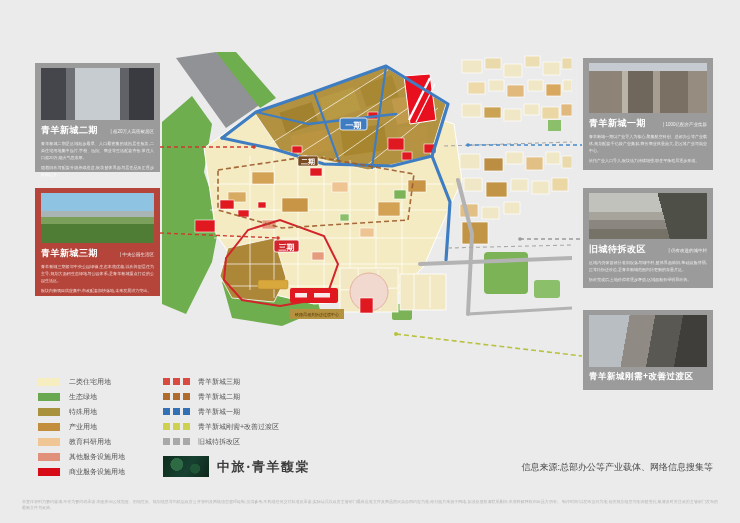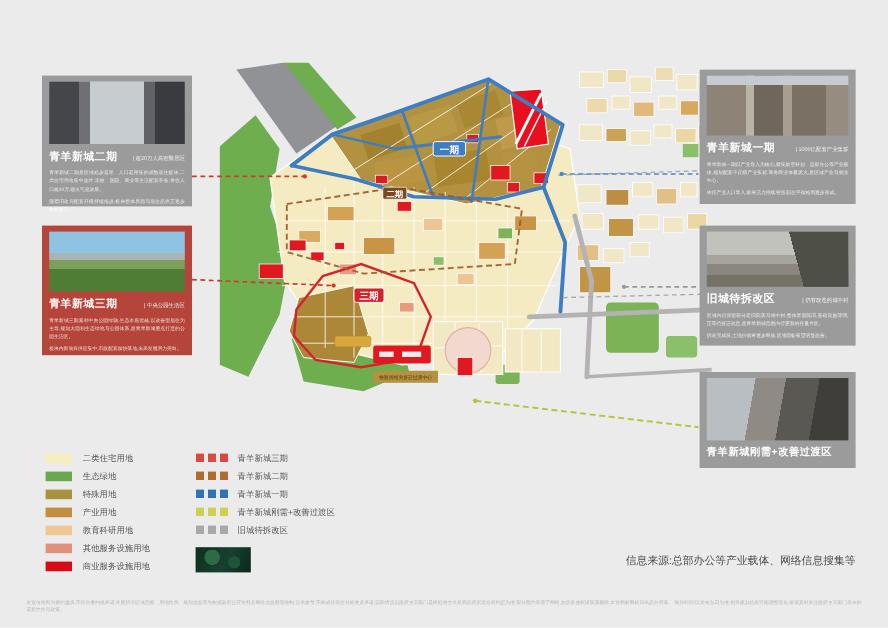--- a/index.html
+++ b/index.html
@@ -28,21 +28,21 @@
       linear-gradient(90deg,#8d8376 0 28%,#b9b3a8 28% 33%,#6f675c 33% 54%,#a79d90 54% 60%,#7a7164 60% 84%,#968c7f 84%);}
   #card-oldtown{left:583px;top:188px;width:130px;height:100px;}
   #card-oldtown .photo{height:46px;background:
       linear-gradient(75deg,rgba(0,0,0,0) 0 62%,#4e4f47 62% 100%),
       linear-gradient(180deg,#c2c2bd 0 42%,#a7a49c 42% 58%,#8b8780 58% 78%,#767268 78%);}
   #card-transition{left:583px;top:310px;width:130px;height:80px;}
   #card-transition .photo{height:52px;background:
       linear-gradient(100deg,#b9bec2 0 32%,#8f8b84 32% 52%,#5a5852 52% 74%,#3f3e3a 74%);}
   #card-transition .card-title{font-size:8.5px;}
   
-  .map{position:absolute;left:183px;top:52px;width:410px;height:276px;z-index:1;}
+  .map{position:absolute;left:162px;top:52px;width:410px;height:276px;z-index:1;}
   
   .connectors{position:absolute;left:0;top:0;z-index:2;pointer-events:none;}
   
   .legend{position:absolute;z-index:3;}
   #legend-landuse{left:38px;top:374px;}
   #legend-zones{left:163px;top:374px;}
   .lrow{display:flex;align-items:center;height:15px;}
   .swatch{width:22px;height:8px;margin-right:9px;flex:none;}
   .zswatch{width:27px;height:7px;margin-right:8px;flex:none;}
   .llabel{font-size:7px;color:#555;white-space:nowrap;}
@@ -342,20 +342,21 @@
       <span class="llabel">青羊新城刚需+改善过渡区</span>
       </div>
     <div class="lrow">
       <span class="zswatch" style="background: repeating-linear-gradient(90deg, rgb(168, 168, 168) 0px, rgb(168, 168, 168) 7px, rgba(0, 0, 0, 0) 7px, rgba(0, 0, 0, 0) 10px);"></span>
       <span class="llabel">旧城待拆改区</span>
       </div>
   </div>
 
   <div class="logo-row">
     <div class="logo-img"></div>
+    <div class="logo-text">中旅·青羊馥棠</div>
   </div>
 
   <div class="source">信息来源:总部办公等产业载体、网络信息搜集等</div>
 
   <div class="footer">
     <span>本宣传资料为要约邀请,不作为要约或承诺;本图所示区域范围、用地性质、规划信息等均根据政府公开资料及网络信息整理绘制,仅供参考,不构成任何交付标准及承诺;实际情况以政府主管部门最终批准文件及商品房买卖合同约定为准;部分图片来源于网络,如涉及侵权请联系删除;本资料解释权归出品方所有。</span>
     <span>制作时间:以发布当日为准;相关规划信息可能调整变化,敬请及时关注政府主管部门发布的最新文件与政策。</span>
   </div>
 
 </div>

